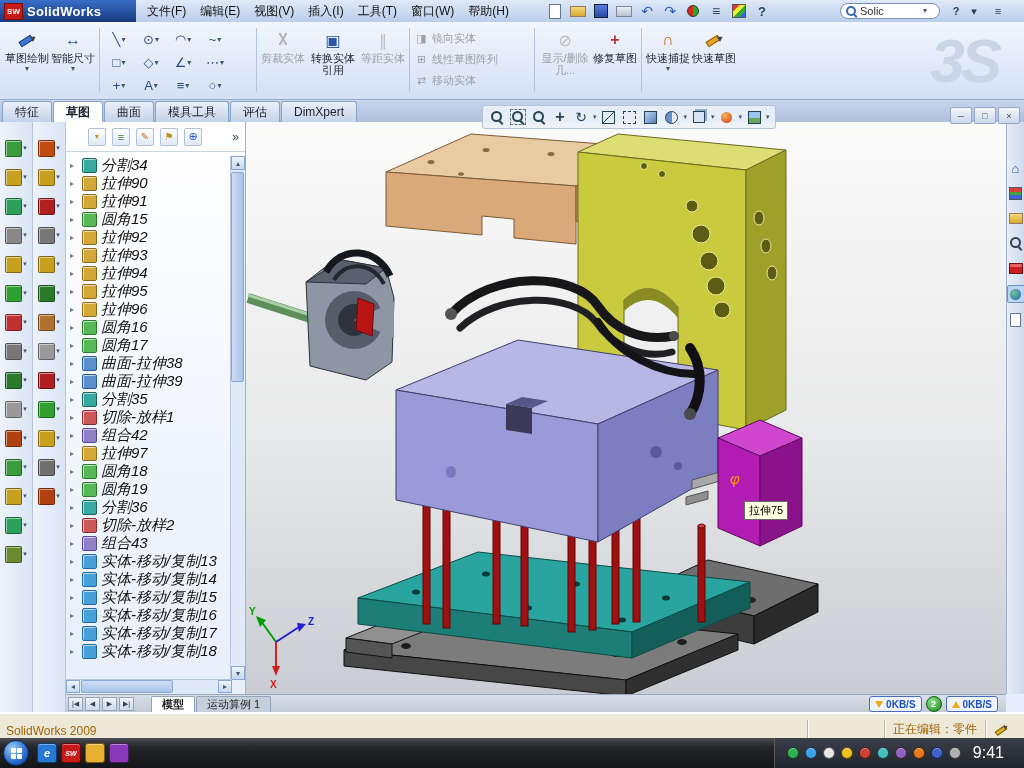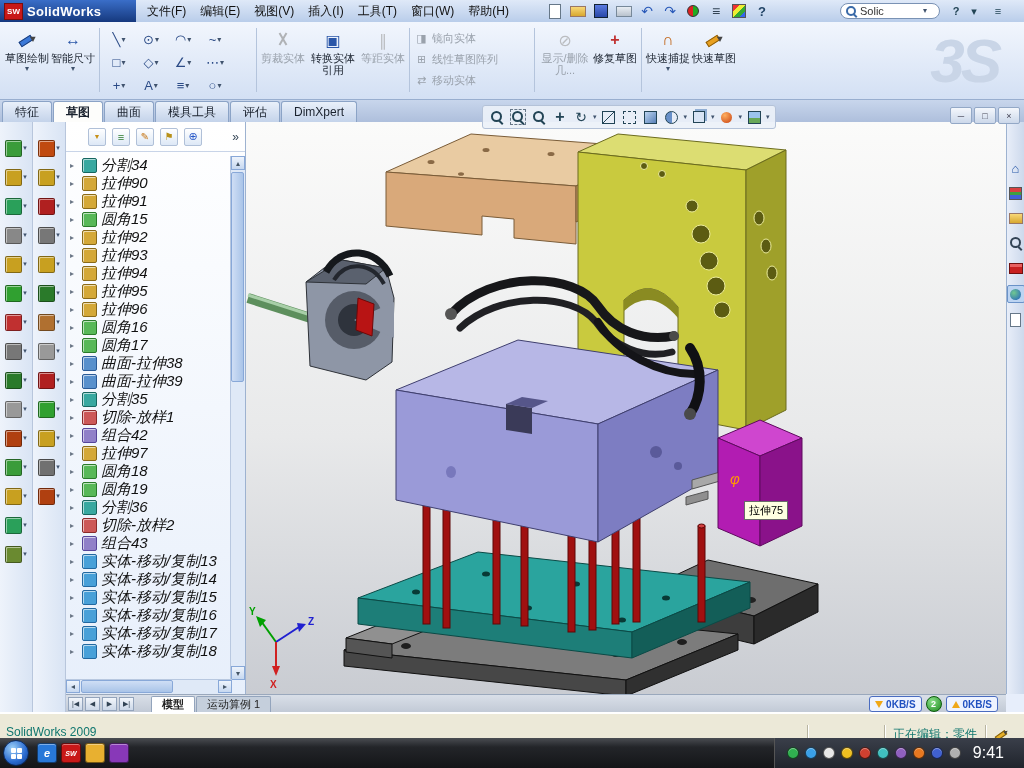--- a/index.html
+++ b/index.html
@@ -175,22 +175,22 @@
   .net-pill{display:flex;align-items:center;gap:3px;background:#eef3ff;border:1px solid #4a6cc0;border-radius:3px;
     height:14px;padding:0 5px;}
   .arr-down{width:0;height:0;border-left:4px solid transparent;border-right:4px solid transparent;border-top:7px solid #f0a818;}
   .arr-up{width:0;height:0;border-left:4px solid transparent;border-right:4px solid transparent;border-bottom:7px solid #f0a818;}
   .net-txt{font-size:10px;font-weight:bold;color:#2050c0;}
   #netbadge{width:14px;height:14px;border-radius:50%;background:radial-gradient(circle at 35% 30%,#8ae08a,#1e8a1e);
     color:#fff;font-size:9px;font-weight:bold;display:flex;align-items:center;justify-content:center;border:1px solid #0c5a0c;}
 
   
   #statusbar{position:absolute;left:0;top:712px;width:1024px;height:26px;background:#ece9d8;
-    border-top:1px solid #fff;box-shadow:inset 0 1px 0 #fff;display:flex;align-items:flex-start;
-    padding:12px 6px;box-sizing:border-box;font-size:12px;color:#0f766e;}
+    border-top:1px solid #fff;box-shadow:inset 0 1px 0 #fff;display:flex;align-items:flex-end;
+    padding:0 6px;box-sizing:border-box;font-size:12px;color:#a16207;}
   #sb-mode{padding:0 8px;}
   .sb-cell{height:18px;display:flex;align-items:center;border-left:1px solid #b8b4a0;box-shadow:inset 1px 0 0 #fff;padding:0 8px;}
   .icon-pencil-sm{position:relative;width:16px;height:14px;}
   .icon-pencil-sm::before{content:"";position:absolute;left:1px;top:6px;width:10px;height:3px;background:#e8b028;border:1px solid #806010;transform:rotate(-35deg);}
   .icon-pencil-sm::after{content:"";position:absolute;left:10px;top:3px;border-left:4px solid #444;border-top:2px solid transparent;border-bottom:2px solid transparent;transform:rotate(-35deg);}
 
   
   #taskbar{position:absolute;left:0;top:738px;width:1024px;height:30px;
     background:linear-gradient(180deg,#4a4d52 0%,#232529 30%,#141518 100%);display:flex;align-items:center;}
   #startorb{width:26px;height:26px;border-radius:50%;margin-left:3px;position:relative;flex:0 0 26px;

